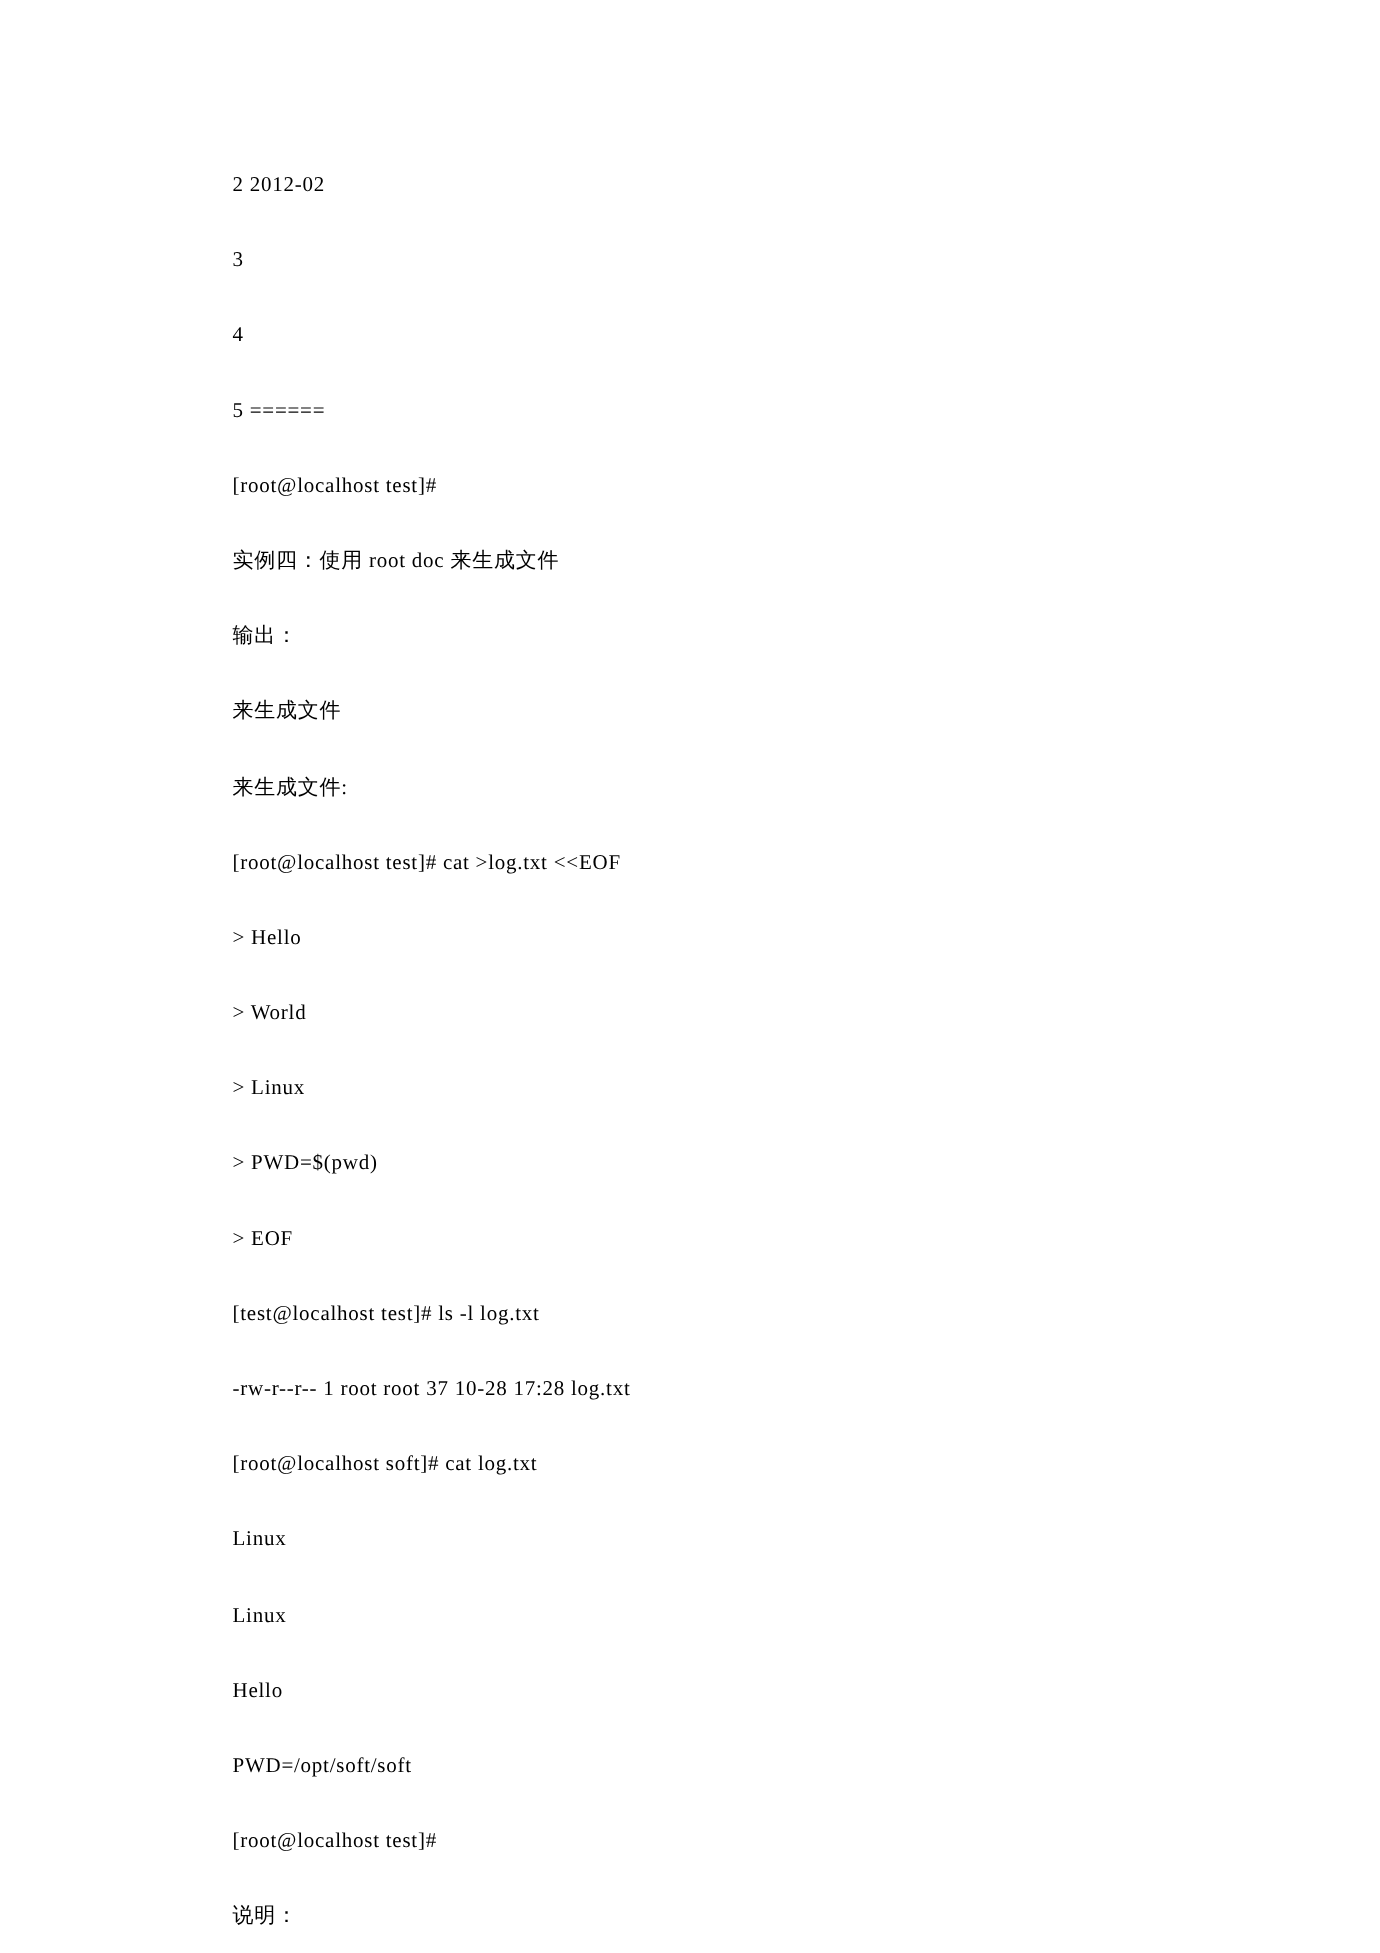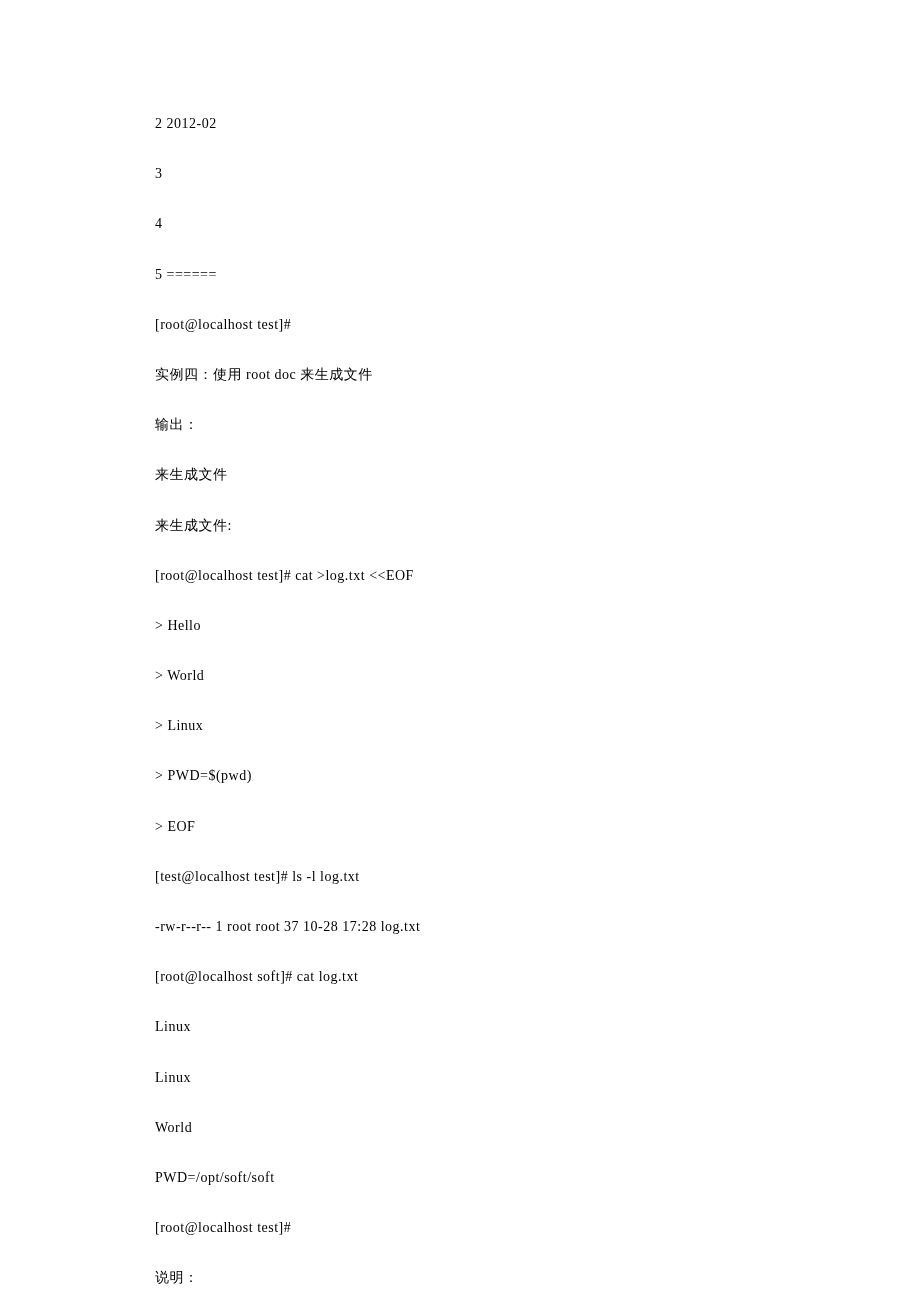--- a/index.html
+++ b/index.html
@@ -38,16 +38,16 @@
 <div class="line">&gt; Hello</div>
 <div class="line">&gt; World</div>
 <div class="line">&gt; Linux</div>
 <div class="line">&gt; PWD=$(pwd)</div>
 <div class="line">&gt; EOF</div>
 <div class="line">[test@localhost test]# ls -l log.txt</div>
 <div class="line">-rw-r--r-- 1 root root 37 10-28 17:28 log.txt</div>
 <div class="line">[root@localhost soft]# cat log.txt</div>
 <div class="line">Linux</div>
 <div class="line">Linux</div>
-<div class="line">World</div>
+<div class="line">Hello</div>
 <div class="line">PWD=/opt/soft/soft</div>
 <div class="line">[root@localhost test]#</div>
 <div class="line">说明：</div>
 
 </body></html>

